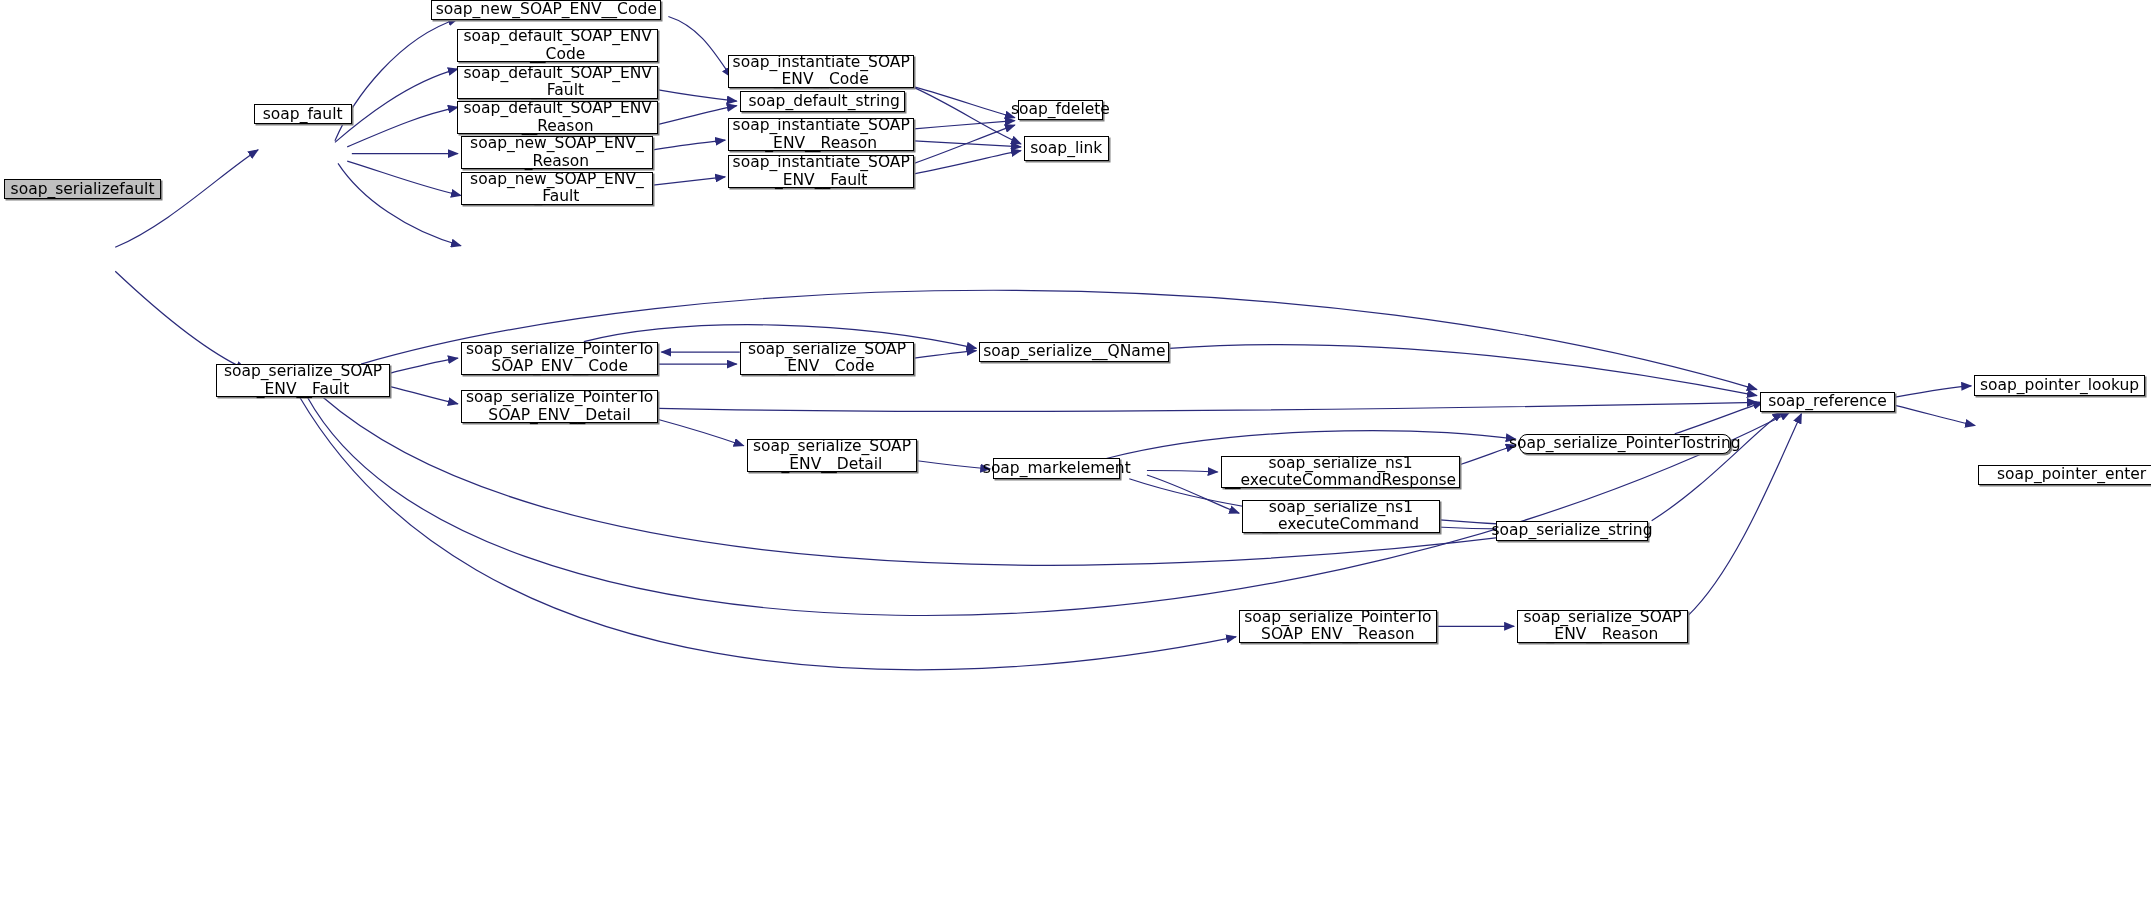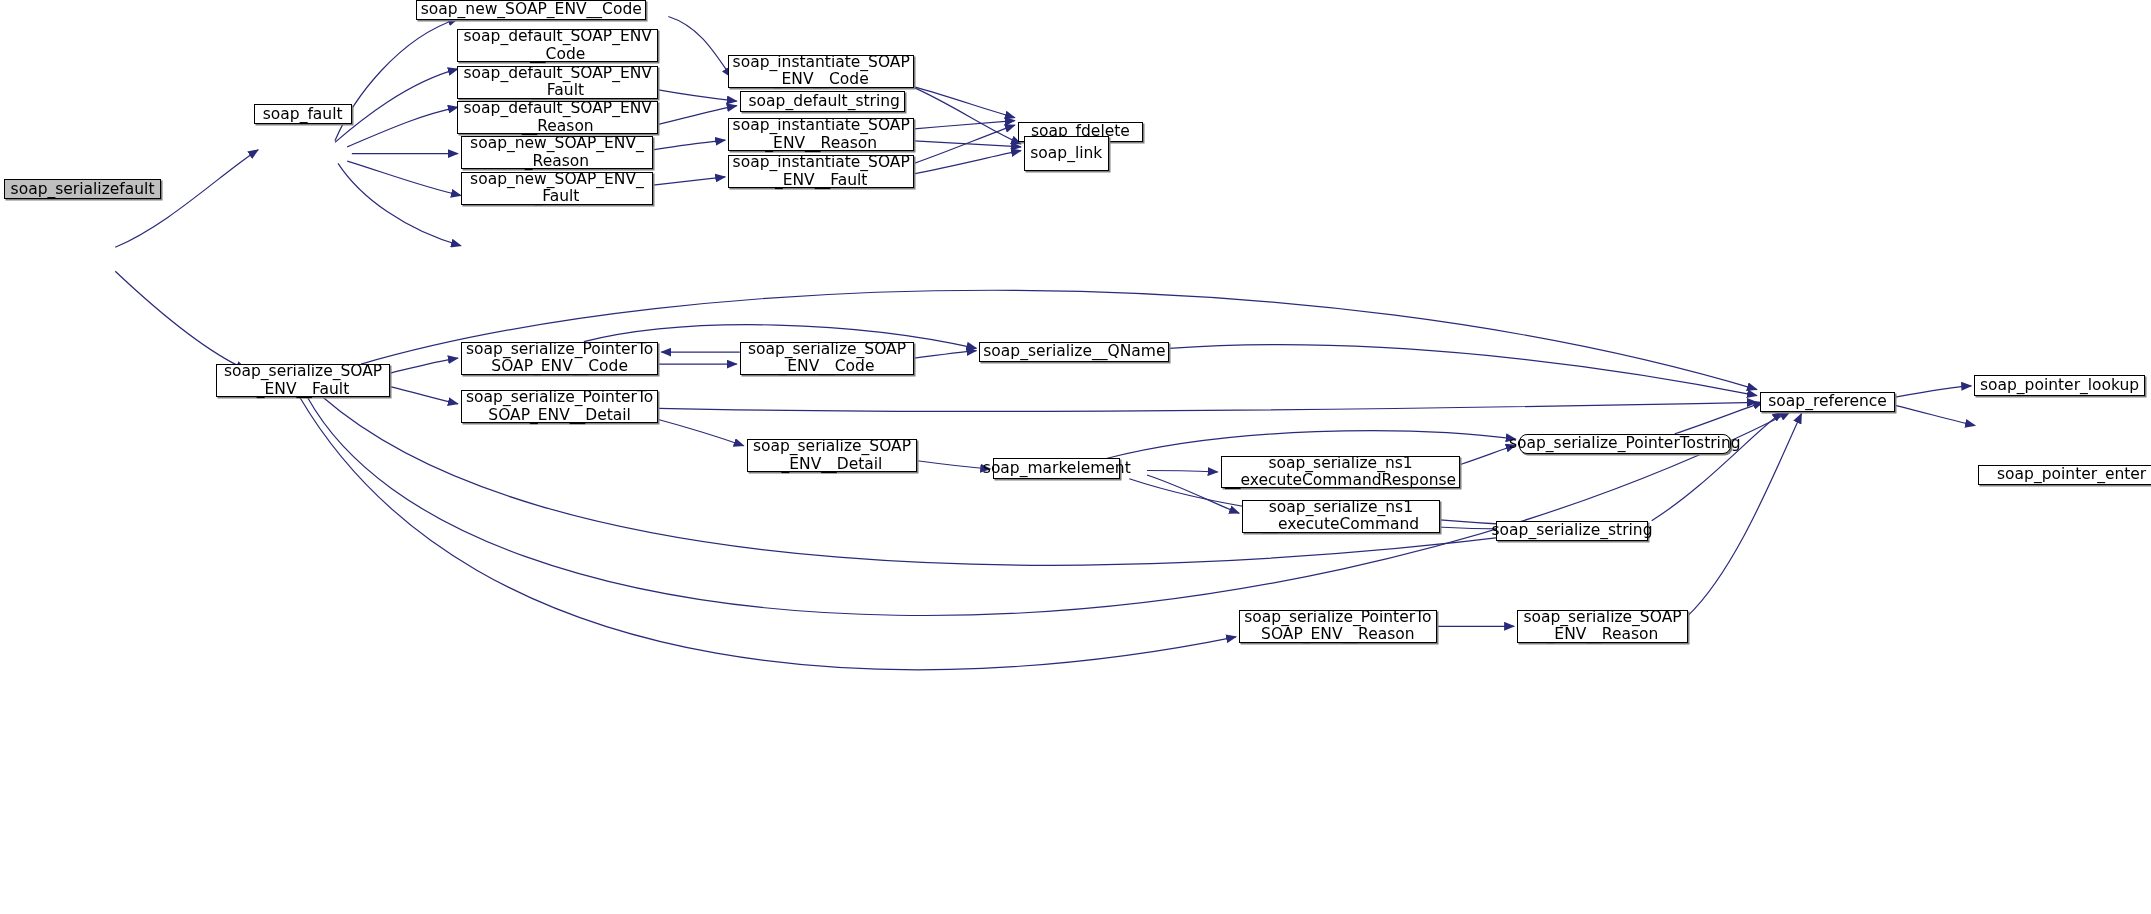--- a/index.html
+++ b/index.html
@@ -104,40 +104,40 @@
         <path d="M 1895.18,397.07 C 1928.22,391.07 1955.11,386.58 1971.24,385.83" fill="none" stroke="#2a2a7a" stroke-width="1.2" marker-end="url(#arrow)"></path>
         <path d="M 1895.18,405.31 C 1928.22,413.55 1957.41,421.79 1975.08,425.53" fill="none" stroke="#2a2a7a" stroke-width="1.2" marker-end="url(#arrow)"></path>
         <path d="M 1436.56,626.31 C 1467.29,626.31 1494.18,626.31 1514.15,626.31" fill="none" stroke="#2a2a7a" stroke-width="1.2" marker-end="url(#arrow)"></path>
         <path d="M 1687.77,615.83 C 1736.16,569.38 1774.58,471.98 1801.46,413.55" fill="none" stroke="#2a2a7a" stroke-width="1.2" marker-end="url(#arrow)"></path>
         <path d="M 299.60,397.07 C 476.29,696.74 921.86,700.48 1236.06,636.80" fill="none" stroke="#2a2a7a" stroke-width="1.2" marker-end="url(#arrow)"></path>
       </g>
   </svg>
   <div id="nodes">
       <div class="node root" style="left: 3.84107px; top: 179.054px; width: 157.484px; height: 20.2279px;"><span class="node-label">soap_serializefault</span></div>
       <div class="node" style="left: 253.511px; top: 104.136px; width: 98.3314px; height: 20.2279px;"><span class="node-label">soap_fault</span></div>
-      <div class="node" style="left: 416px; top: 0px; width: 230.464px; height: 20.2279px;"><span class="node-label">soap_new_SOAP_ENV__Code</span></div>
+      <div class="node" style="left: 431px; top: 0px; width: 230.464px; height: 20.2279px;"><span class="node-label">soap_new_SOAP_ENV__Code</span></div>
       <div class="node" style="left: 457.087px; top: 29.218px; width: 201.272px; height: 32.9639px;"><span class="node-label">soap_default_SOAP_ENV
 __Code</span></div>
       <div class="node" style="left: 457.087px; top: 65.9279px; width: 201.272px; height: 32.9639px;"><span class="node-label">soap_default_SOAP_ENV
 __Fault</span></div>
       <div class="node" style="left: 457.087px; top: 101.139px; width: 201.272px; height: 32.9639px;"><span class="node-label">soap_default_SOAP_ENV
 __Reason</span></div>
       <div class="node" style="left: 460.929px; top: 136.351px; width: 192.054px; height: 32.9639px;"><span class="node-label">soap_new_SOAP_ENV_
 _Reason</span></div>
       <div class="node" style="left: 460.929px; top: 171.562px; width: 192.054px; height: 32.9639px;"><span class="node-label">soap_new_SOAP_ENV_
 _Fault</span></div>
       <div class="node" style="left: 728.267px; top: 54.6902px; width: 185.908px; height: 32.9639px;"><span class="node-label">soap_instantiate_SOAP
 _ENV__Code</span></div>
       <div class="node" style="left: 739.79px; top: 91.4px; width: 165.166px; height: 20.2279px; justify-content: flex-end;"><span class="node-label">soap_default_string</span></div>
       <div class="node" style="left: 728.267px; top: 118.37px; width: 185.908px; height: 32.9639px;"><span class="node-label">soap_instantiate_SOAP
 _ENV__Reason</span></div>
       <div class="node" style="left: 728.267px; top: 155.08px; width: 185.908px; height: 32.9639px;"><span class="node-label">soap_instantiate_SOAP
 _ENV__Fault</span></div>
-      <div class="node" style="left: 1017.88px; top: 122px; width: 125px; height: 20.2279px;"><span class="node-label">soap_fdelete</span></div>
-      <div class="node" style="left: 1024.03px; top: 136.351px; width: 84.5036px; height: 35px;"><span class="node-label">soap_link</span></div>
+      <div class="node" style="left: 1017.88px; top: 100px; width: 85px; height: 20.2279px;"><span class="node-label">soap_fdelete</span></div>
+      <div class="node" style="left: 1024.03px; top: 136.351px; width: 84.5036px; height: 25px;"><span class="node-label">soap_link</span></div>
       <div class="node" style="left: 215.868px; top: 364.102px; width: 174.385px; height: 32.9639px;"><span class="node-label">soap_serialize_SOAP
 _ENV__Fault</span></div>
       <div class="node" style="left: 460.929px; top: 341.626px; width: 197.431px; height: 32.9639px;"><span class="node-label">soap_serialize_PointerTo
 SOAP_ENV__Code</span></div>
       <div class="node" style="left: 460.929px; top: 390.323px; width: 197.431px; height: 32.9639px;"><span class="node-label">soap_serialize_PointerTo
 SOAP_ENV__Detail</span></div>
       <div class="node" style="left: 739.79px; top: 341.626px; width: 174.385px; height: 32.9639px;"><span class="node-label">soap_serialize_SOAP
 _ENV__Code</span></div>
       <div class="node" style="left: 979.473px; top: 341.626px; width: 189.749px; height: 20.2279px;"><span class="node-label">soap_serialize__QName</span></div>
       <div class="node" style="left: 746.704px; top: 439.02px; width: 170.544px; height: 32.9639px;"><span class="node-label">soap_serialize_SOAP

